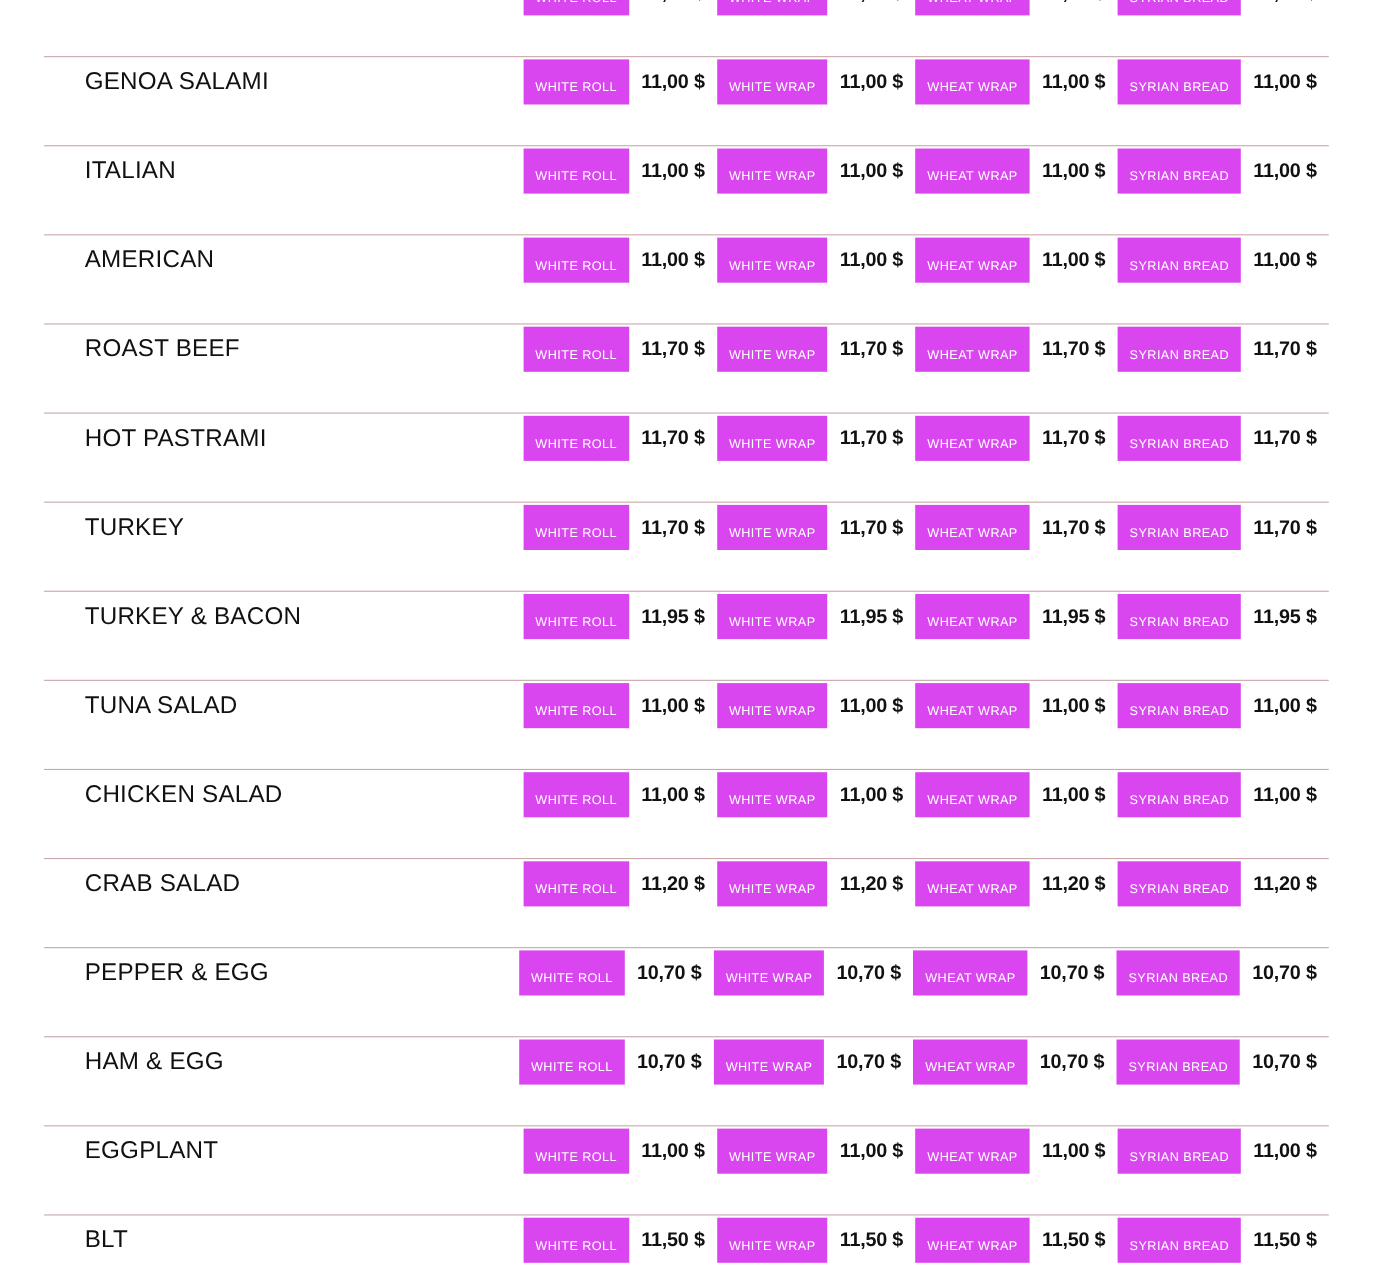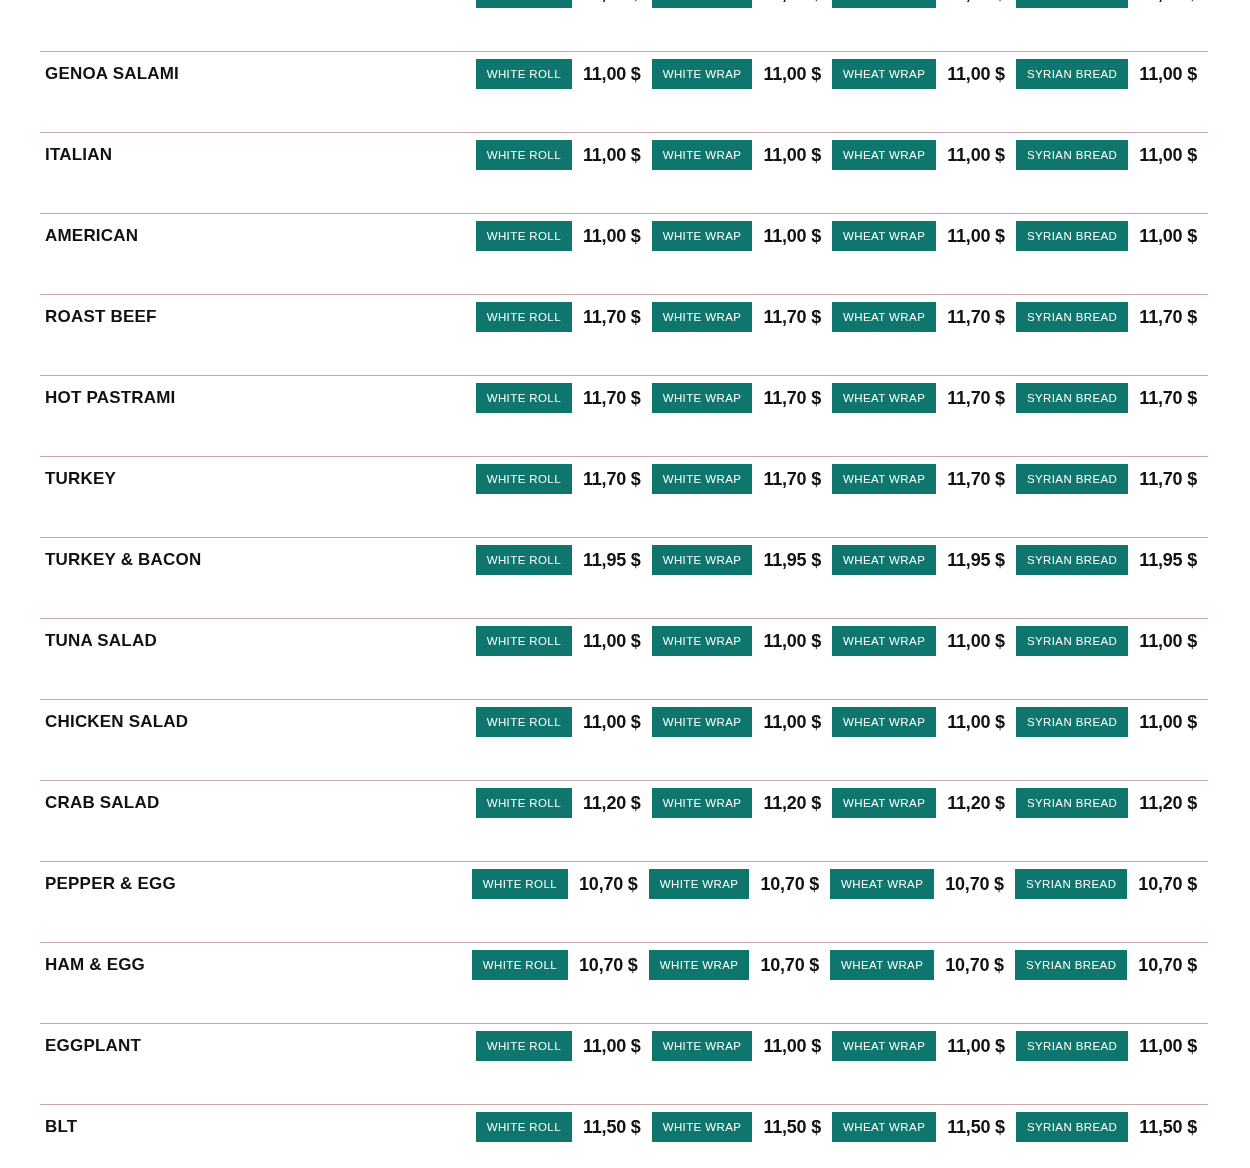--- a/index.html
+++ b/index.html
@@ -47,23 +47,23 @@
     left: 0;
     right: 0;
     top: 0;
     height: 46px;
     display: flex;
     align-items: center;
   }
 
   .item-name {
     flex: 0 0 auto;
-    padding-left: 45px;
-    font-size: 17px;
-    font-weight: bold;
+    padding-left: 77px;
+    font-size: 22px;
+    font-weight: normal;
     letter-spacing: 0.2px;
     color: #111111;
     text-transform: uppercase;
     white-space: nowrap;
   }
 
   .spacer {
     flex: 1 1 auto;
   }
 
@@ -75,27 +75,27 @@
     white-space: nowrap;
   }
 
   .variant {
     display: flex;
     align-items: center;
   }
 
   .variant-badge {
     display: inline-block;
-    background: #0f766e;
+    background: #d946ef;
     color: #ffffff;
     font-size: 11.5px;
     font-weight: normal;
     letter-spacing: 0.4px;
     text-transform: uppercase;
-    padding: 9px 11px 9px 11px;
+    padding: 20px 11px 9px 11px;
     line-height: 12px;
     border: 0;
     cursor: pointer;
     white-space: nowrap;
   }
 
   .variant-price {
     font-size: 18px;
     font-weight: bold;
     color: #111111;

